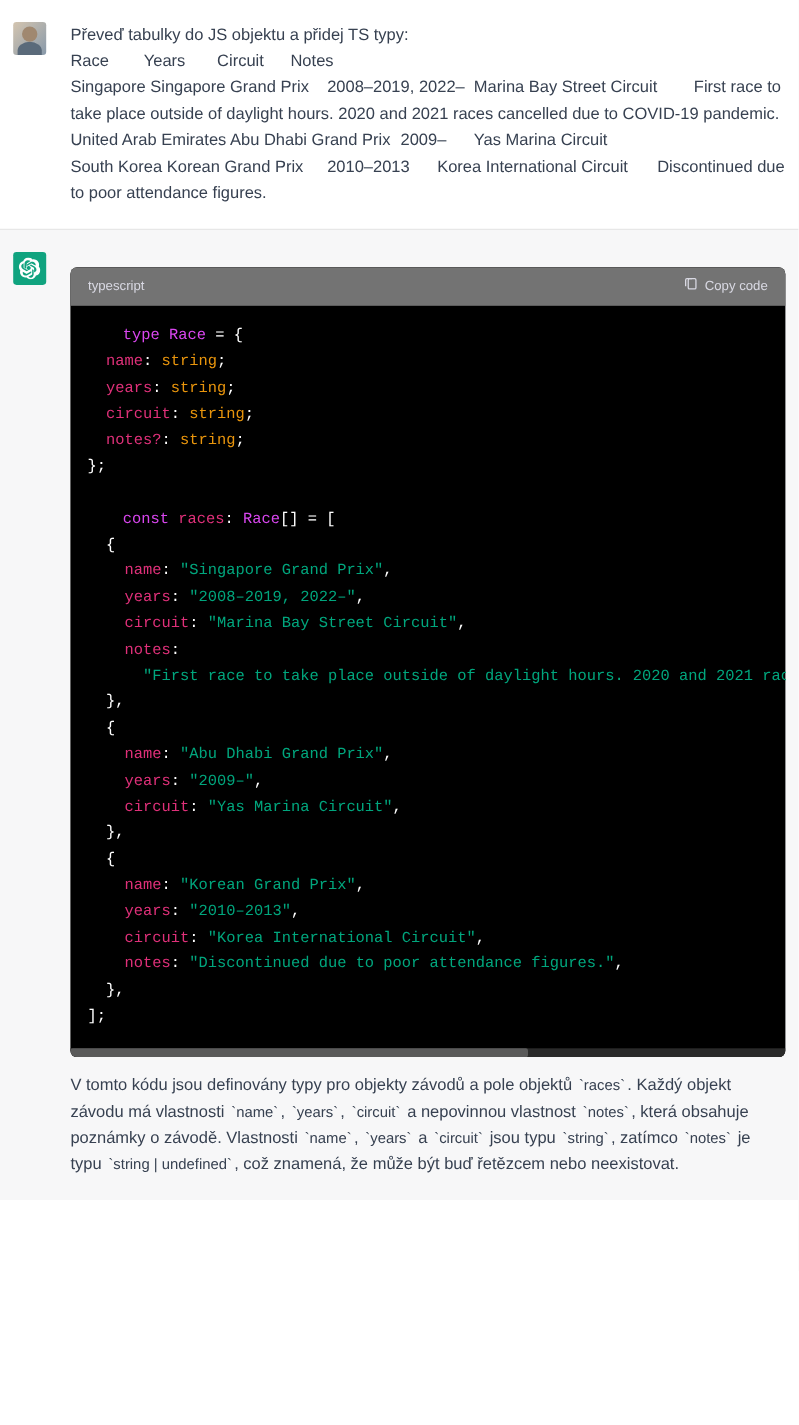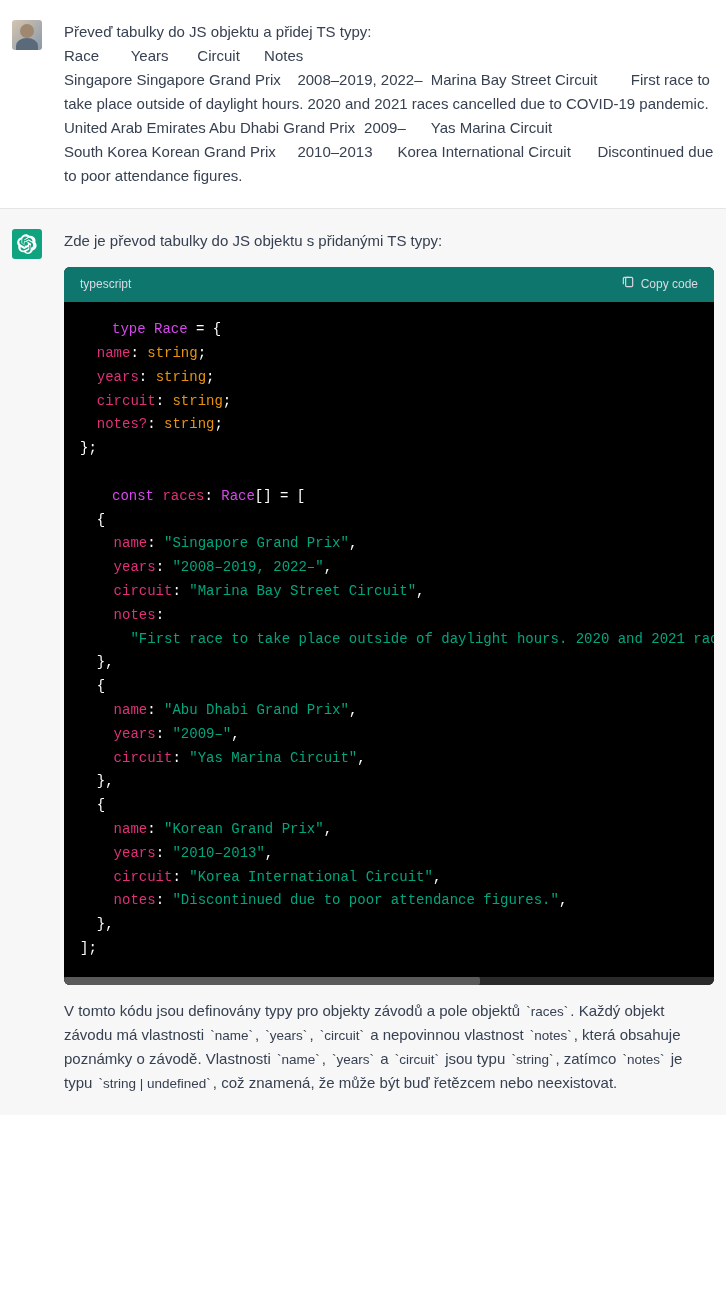--- a/index.html
+++ b/index.html
@@ -65,21 +65,21 @@
   .content p { margin-bottom: 14px; }
   .content p:last-child { margin-bottom: 0; }
   .user-text { white-space: pre-wrap; }
   .code-block {
     background: #000000;
     border-radius: 6px;
     margin: 14px 0;
     overflow: hidden;
   }
   .code-header {
-    background: #0f766e;
+    background: #737373;
     color: #d9d9e3;
     font-size: 12px;
     padding: 8px 16px;
     display: flex;
     justify-content: space-between;
     align-items: center;
   }
   .copy-btn {
     display: flex;
     gap: 6px;
@@ -137,21 +137,20 @@
   </div>
 </div>
 
 <div class="message-row assistant-row">
   <div class="avatar assistant-avatar">
     <svg viewBox="0 0 41 41" fill="none">
       <path d="M37.5 16.8c.9-2.7.6-5.7-.9-8.1-2.2-3.9-6.7-5.9-11-5-1.9-2.1-4.6-3.4-7.5-3.4-4.5 0-8.4 2.9-9.8 7.1-2.8.6-5.2 2.3-6.6 4.8-2.3 3.9-1.7 8.8 1.3 12.1-.9 2.7-.6 5.7.9 8.1 2.2 3.9 6.7 5.9 11 5 1.9 2.1 4.6 3.4 7.5 3.4 4.5 0 8.4-2.9 9.8-7.1 2.8-.6 5.2-2.3 6.6-4.8 2.2-3.9 1.7-8.8-1.3-12.1zM22.9 38c-1.8 0-3.5-.6-4.9-1.8l6.6-3.8c.3-.2.5-.6.5-1v-9.3l2.8 1.6v7.7c0 3.6-2.8 6.6-5 6.6zm-14.4-6.1c-.9-1.5-1.2-3.4-.9-5.1l6.6 3.8c.3.2.8.2 1.1 0l8.1-4.7v3.2l-6.7 3.9c-3.1 1.8-7.1.7-8.2-1.1zM5.2 14.1c.9-1.5 2.3-2.7 4-3.3v7.8c0 .4.2.8.5 1l8.1 4.7-2.8 1.6-6.7-3.8c-3.1-1.8-4.2-5.9-3.1-8zm23 5.3l-8.1-4.7 2.8-1.6 6.7 3.8c3.1 1.8 4.2 5.9 3.1 8-.9 1.5-2.3 2.7-4 3.3v-7.8c0-.4-.2-.8-.5-1zm2.8-4.2l-6.6-3.8c-.3-.2-.8-.2-1.1 0l-8.1 4.7V13l6.7-3.9c3.1-1.8 7.1-.7 9 2.5.9 1.6 1.2 3.4.1 3.6zm-17.5 5.8l-2.8-1.6v-7.7c0-3.6 3-6.6 6.6-6.6 1.8 0 3.5.6 4.9 1.8l-6.6 3.8c-.3.2-.5.6-.5 1l-1.6 9.3zm1.5-3.3l3.6-2.1 3.6 2.1v4.1l-3.6 2.1-3.6-2.1v-4.1z" fill="#fff"></path>
     </svg>
   </div>
   <div class="content">
-    <p>Zde je převod tabulky do JS objektu s přidanými TS typy:</p>
 
     <div class="code-block">
       <div class="code-header">
         <span>typescript</span>
         <span class="copy-btn">
           <svg viewBox="0 0 24 24" fill="none" stroke="currentColor" stroke-width="2">
             <rect x="8" y="4" width="12" height="16" rx="2"></rect>
             <path d="M4 16V6a2 2 0 0 1 2-2h8"></path>
           </svg>
           <span>Copy code</span>

